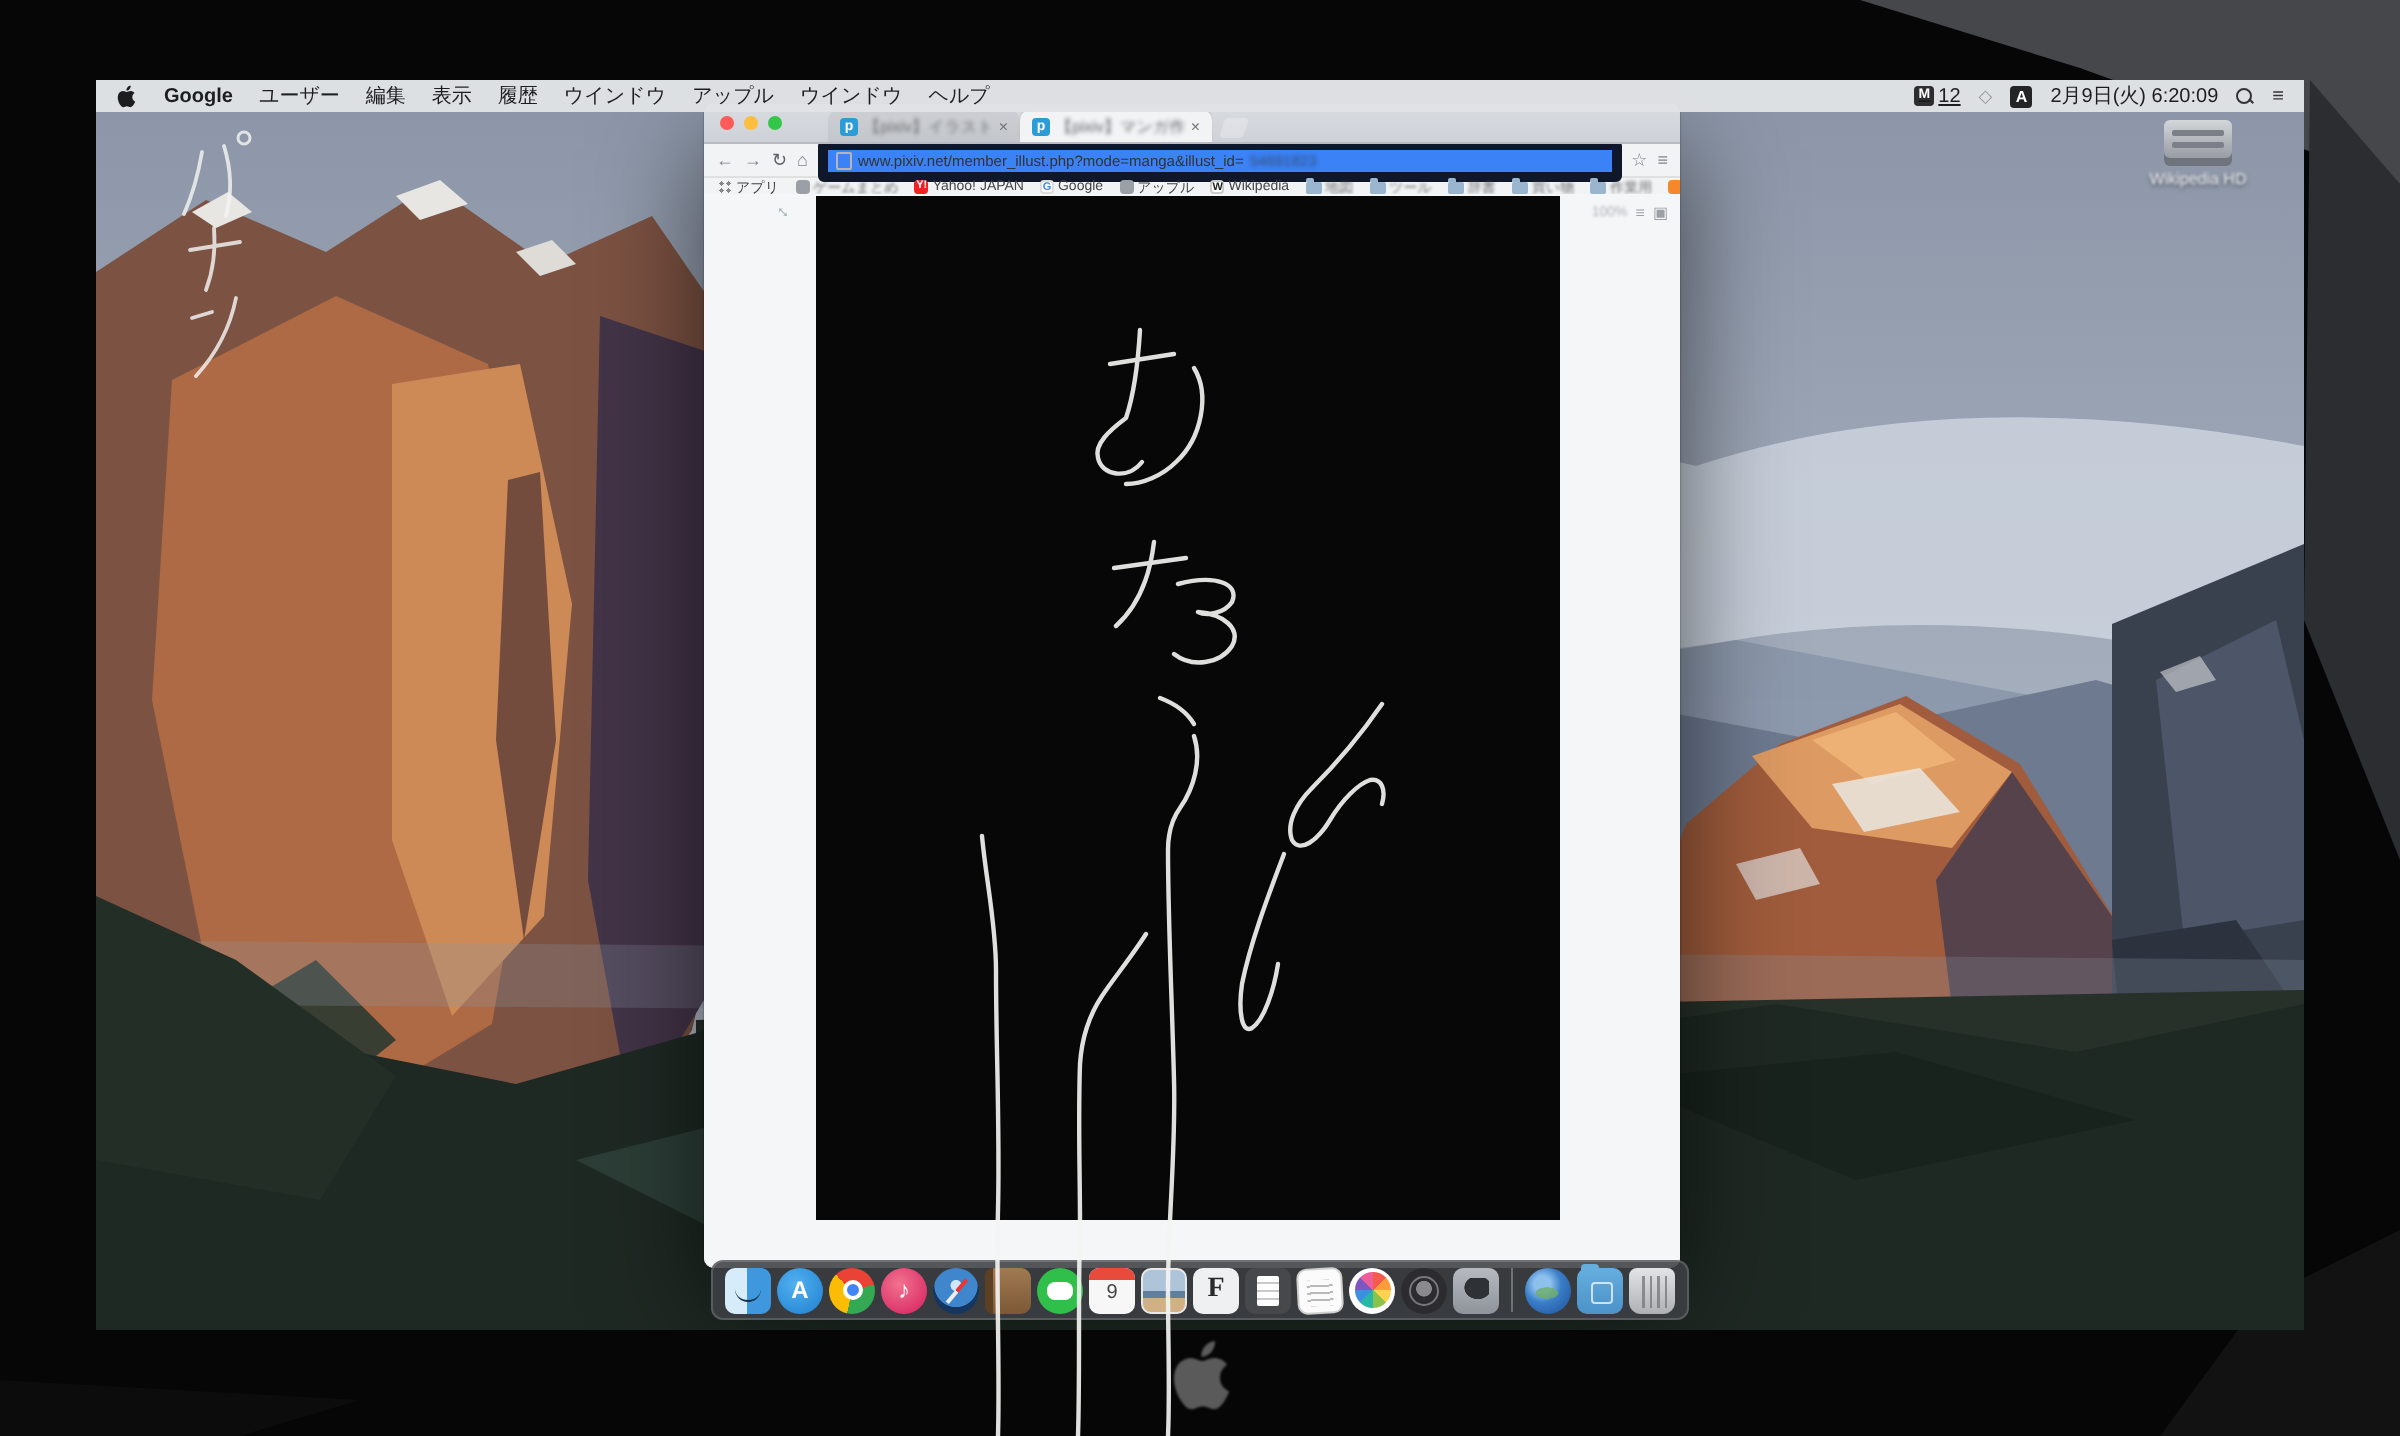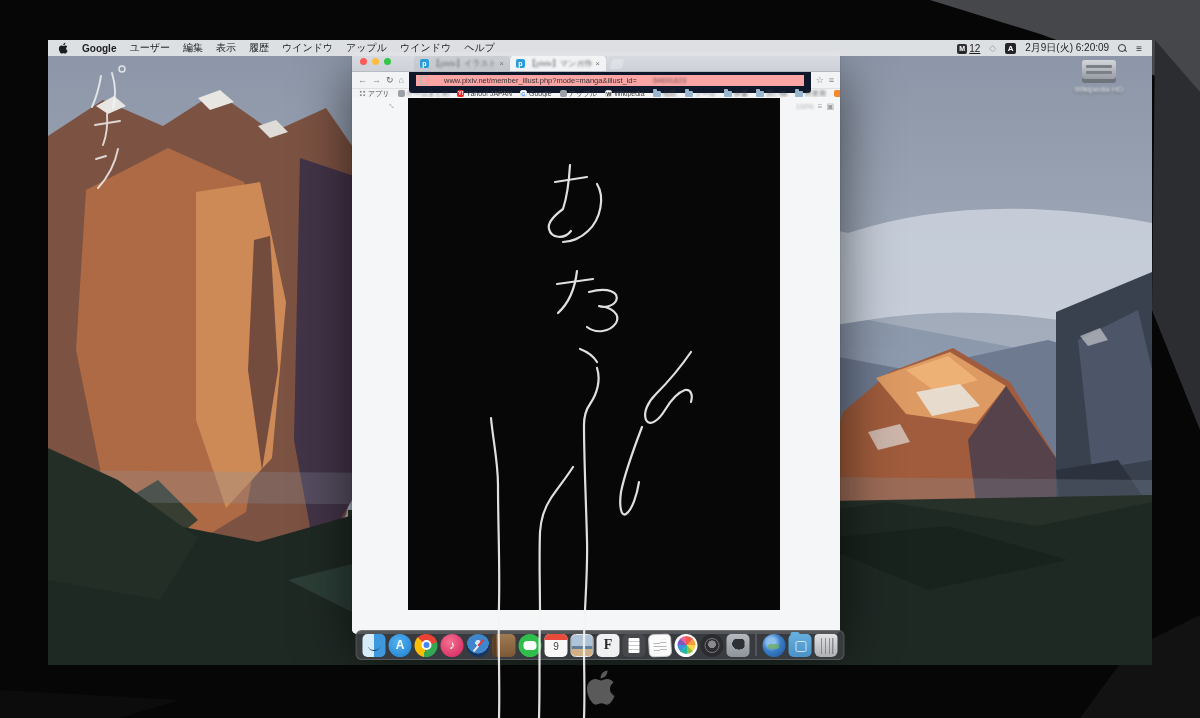--- a/index.html
+++ b/index.html
@@ -14,21 +14,21 @@
   .screen{position:absolute;left:48px;top:40px;width:1104px;height:625px;background:#1a1d22;overflow:hidden;}
   .wallpaper{position:absolute;inset:0;}
 
   
   .menubar{position:absolute;left:0;top:0;right:0;height:16px;background:rgba(224,226,229,.97);
     display:flex;align-items:center;font-size:10px;color:#1d1d1f;padding:0 10px;z-index:60;}
   .menubar .mi{margin-right:13px;white-space:nowrap;}
   .menubar .mi.bold{font-weight:bold;}
   .mb-right{margin-left:auto;display:flex;align-items:center;gap:9px;}
   .apple-mini{width:10px;height:12px;display:inline-block;margin-right:14px;}
-  .stat-chip{display:inline-flex;align-items:flex-end;gap:2px;text-decoration:underline;}
+  .stat-chip{display:inline-flex;align-items:flex-start;gap:2px;text-decoration:underline;}
   .m-box{width:10px;height:10px;background:#2e2e30;color:#fff;font-size:7px;line-height:10px;
     text-align:center;border-radius:2px;display:inline-block;font-weight:bold;}
   .dim-ico{color:#9a9a9e;font-size:9px;}
   .input-box{width:11px;height:11px;background:#242426;color:#fff;font-size:8px;line-height:11px;
     text-align:center;border-radius:2px;font-weight:bold;}
   .mag{position:relative;width:9px;height:9px;display:inline-block;}
   .mag::before{content:"";position:absolute;left:0;top:0;width:6px;height:6px;border:1.3px solid #333;border-radius:50%;}
   .mag::after{content:"";position:absolute;left:6px;top:6px;width:3px;height:1.3px;background:#333;transform:rotate(45deg);}
   .nc{font-size:10px;color:#333;}
 
@@ -54,22 +54,22 @@
   .favicon{width:9px;height:9px;border-radius:2px;background:#2b9cd8;color:#fff;font-size:7px;
     line-height:9px;text-align:center;flex:0 0 auto;font-weight:bold;}
   .tab-title{white-space:nowrap;overflow:hidden;flex:1;filter:blur(1.1px);opacity:.8;}
   .tab-close{color:#777;font-size:8px;flex:0 0 auto;}
   .newtab{width:12px;height:10px;background:rgba(255,255,255,.25);margin-left:5px;margin-bottom:2px;
     transform:skewX(-18deg);border-radius:2px;}
   .toolbar{height:16px;background:#f2f3f5;display:flex;align-items:center;padding:0 6px;gap:5px;
     border-bottom:1px solid #e0e0e0;}
   .nav-ico{font-size:9px;color:#80868b;line-height:1;}
   .nav-ico.reload{color:#5f6368;}
-  .omnibox{flex:1;height:11px;background:#fca5a5;border:7px solid #0f172a;border-radius:3px;
-    display:flex;align-items:center;padding:0 4px;gap:16px;font-size:7.5px;color:#333;overflow:hidden;}
+  .omnibox{flex:1;height:11px;background:#3b82f6;border:5px solid #0f172a;border-radius:3px;
+    display:flex;align-items:center;padding:0 4px;gap:3px;font-size:7.5px;color:#333;overflow:hidden;}
   .pg-ico{width:6px;height:7px;border:1px solid #b5b5b5;border-radius:1px;flex:0 0 auto;}
   .url-id{filter:blur(1px);opacity:.7;}
   .bookmarks{height:9px;background:#f2f3f5;border-bottom:1px solid #d9d9d9;display:flex;
     align-items:center;padding:0 7px;gap:8px;font-size:7px;color:#444;overflow:hidden;}
   .bm{display:inline-flex;align-items:center;gap:2px;white-space:nowrap;}
   .bm .blur{filter:blur(.9px);opacity:.75;}
   .badge{width:7px;height:7px;border-radius:2px;font-size:5.5px;line-height:7px;text-align:center;
     color:#fff;flex:0 0 auto;font-weight:bold;}
   .b-y{background:#e22;}.b-g{background:#fff;color:#4285f4;border:.5px solid #ddd;box-sizing:border-box;}
   .b-a{background:#9aa0a6;}.b-w{background:#fff;color:#222;border:.5px solid #ccc;box-sizing:border-box;}

